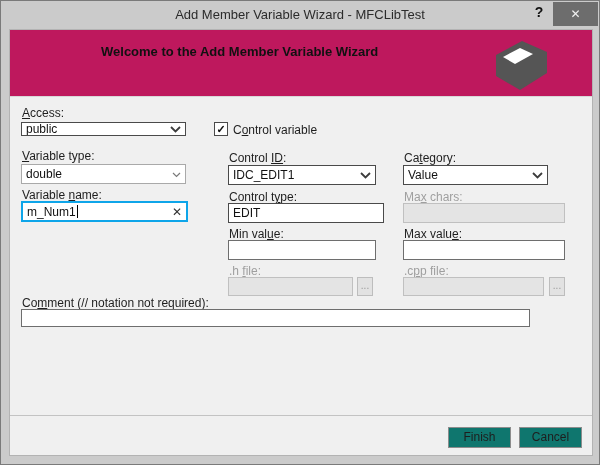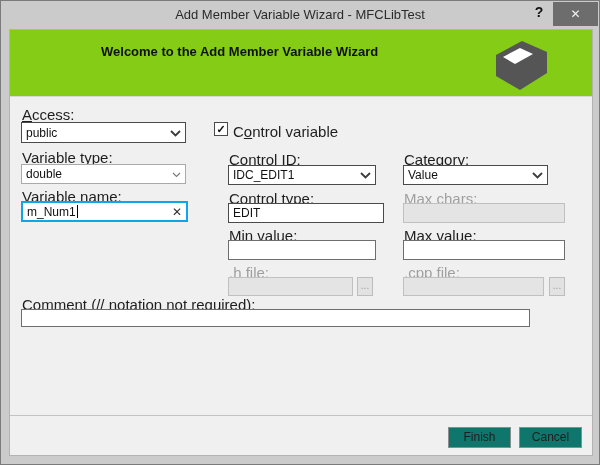--- a/index.html
+++ b/index.html
@@ -16,27 +16,27 @@
   .help-btn { position:absolute; left:528px; top:3px; width:20px; height:21px;
     text-align:center; font-size:14px; font-weight:bold; color:#111; cursor:default; }
   .close-btn { position:absolute; left:552px; top:1px; width:45px; height:24px;
     background:#6d6d6d; color:#f2f2f2; text-align:center; font-size:12px;
     line-height:24px; cursor:default; }
 
   
   .panel { position:absolute; left:8px; top:28px; width:584px; height:427px;
     background:#f0f0f0; border:1px solid #b3b3b3; }
   .whitehead { position:absolute; left:0; top:0; width:582px; height:67px;
-    background:#84cc16; border-bottom:1px solid #d8d8d8; }
+    background:#be185d; border-bottom:1px solid #d8d8d8; }
   .welcome { position:absolute; left:91px; top:14px; font-size:13px;
     font-weight:bold; color:#111; white-space:nowrap; }
   .brand-icon { position:absolute; left:480px; top:10px; }
 
   
-  .lbl { position:absolute; font-size:15px; color:#1e1e1e; white-space:nowrap;text-align:center; }
+  .lbl { position:absolute; font-size:12px; color:#1e1e1e; white-space:nowrap;text-align:center; }
   .lbl u { text-decoration:underline; }
   .lbl.disabled { color:#9f9f9f; }
 
   
   .field, .combo { position:absolute; background:#fff; font-size:12px;
     color:#111; display:flex; align-items:center; padding:0 4px;
     white-space:nowrap; overflow:hidden; }
   .combo { justify-content:space-between; cursor:default; }
   .b-strong { border:1px solid #4a4a4a; }
   .b-focus  { border:2px solid #0ea5e9; }
@@ -84,21 +84,21 @@
       <span class="welcome">Welcome to the Add Member Variable Wizard</span>
       <span class="brand-icon">
         <svg width="64" height="52" viewBox="0 0 64 52">
           <polygon points="32,1 57,12 57,33 30,50 6,36 6,15" fill="#555555"></polygon>
           <polygon points="13,17 30,8 43,14 25,24" fill="#ffffff"></polygon>
         </svg>
       </span>
     </div>
 
     <label class="lbl" style="left:12px; top:76px;"><u>A</u>ccess:</label>
-    <div class="combo b-strong" style="left:11px; top:92px; width:165px; height:21px;">
+    <div class="combo b-strong" style="left:11px; top:92px; width:165px; height:14px;">
       <span>public</span>
       <span class="chev">
         <svg width="11" height="7" viewBox="0 0 11 7">
             <polyline points="1,1 5.5,5.5 10,1" fill="none" stroke="#3c3c3c" stroke-width="1.8"></polyline>
           </svg>
       </span>
     </div>
 
     <span class="checkbox" style="left:204px; top:92px;">
       <span>✓</span>

